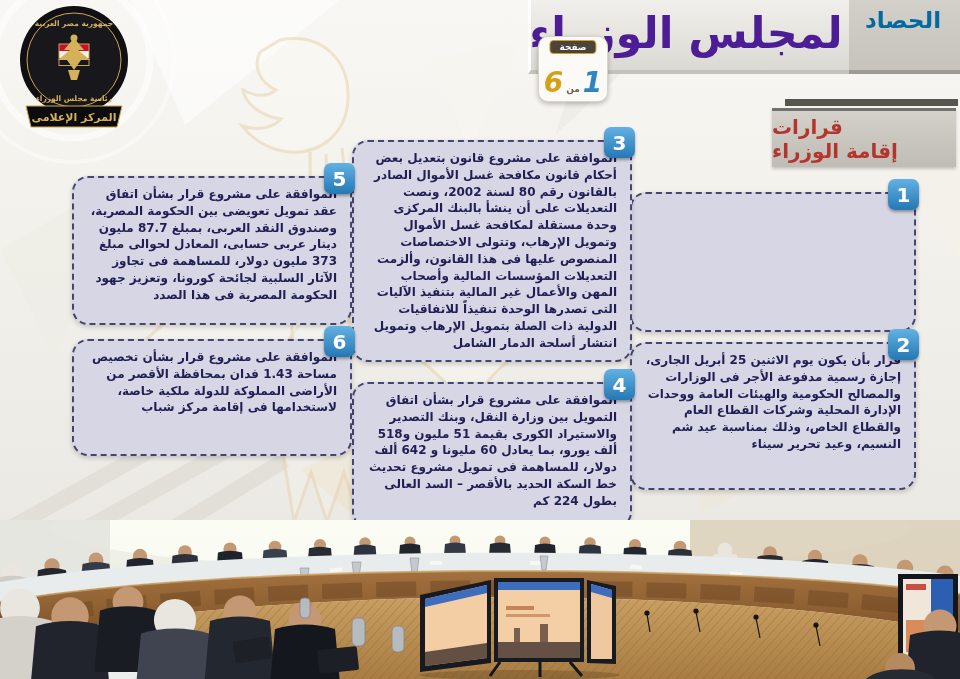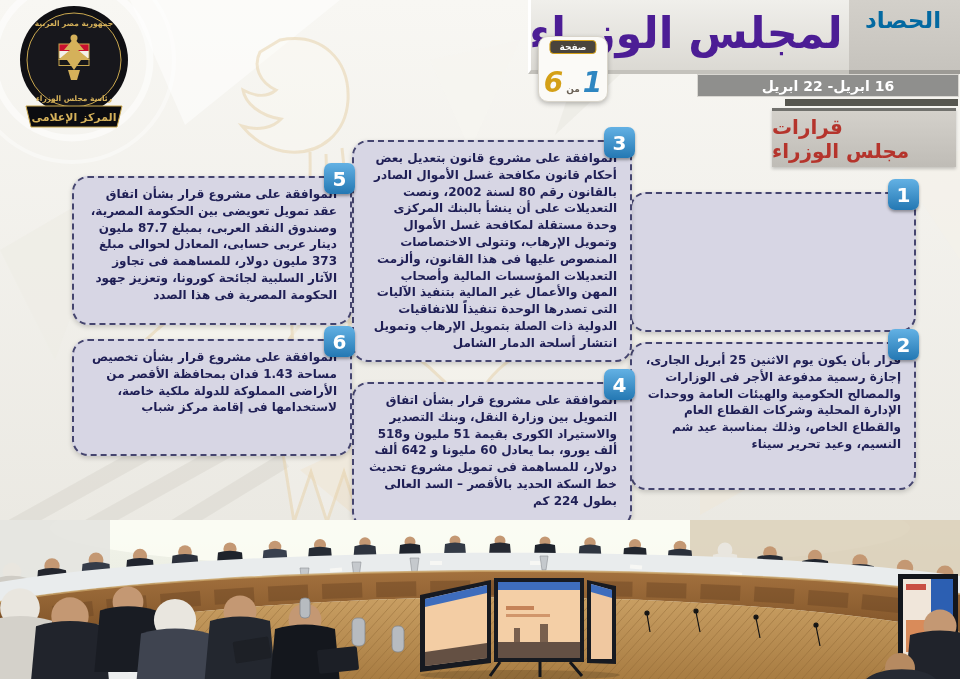--- a/index.html
+++ b/index.html
@@ -98,26 +98,25 @@
       <path d="M118,402 L134,502 L151,452 L167,502 L184,452 L200,502 L216,402 Z" fill-opacity=".35"></path>
     </g>
   </svg>
 
   <div class="abs panel-black"></div>
   <div class="abs panel-red"></div>
   <div class="abs title-black">لمجلس الوزراء</div>
   <div class="abs title-red">
     <div>الحصاد</div>
   </div>
-  <div class="abs date-bar">16 ابريل- 22 ابريل</div>
   <div class="abs dark-strip"></div>
 
   <div class="abs section-box">
     <div>قرارات</div>
-    <div>مجلس الوزراء</div>
+    <div>إقامة الوزراء</div>
   </div>
 
   <div class="abs page-badge">
     <div class="page-label">صفحة</div>
     <div class="page-nums">
       <span class="page-cur">1</span>
       <span class="page-sep">من</span>
       <span class="page-tot">6</span>
     </div>
   </div>

